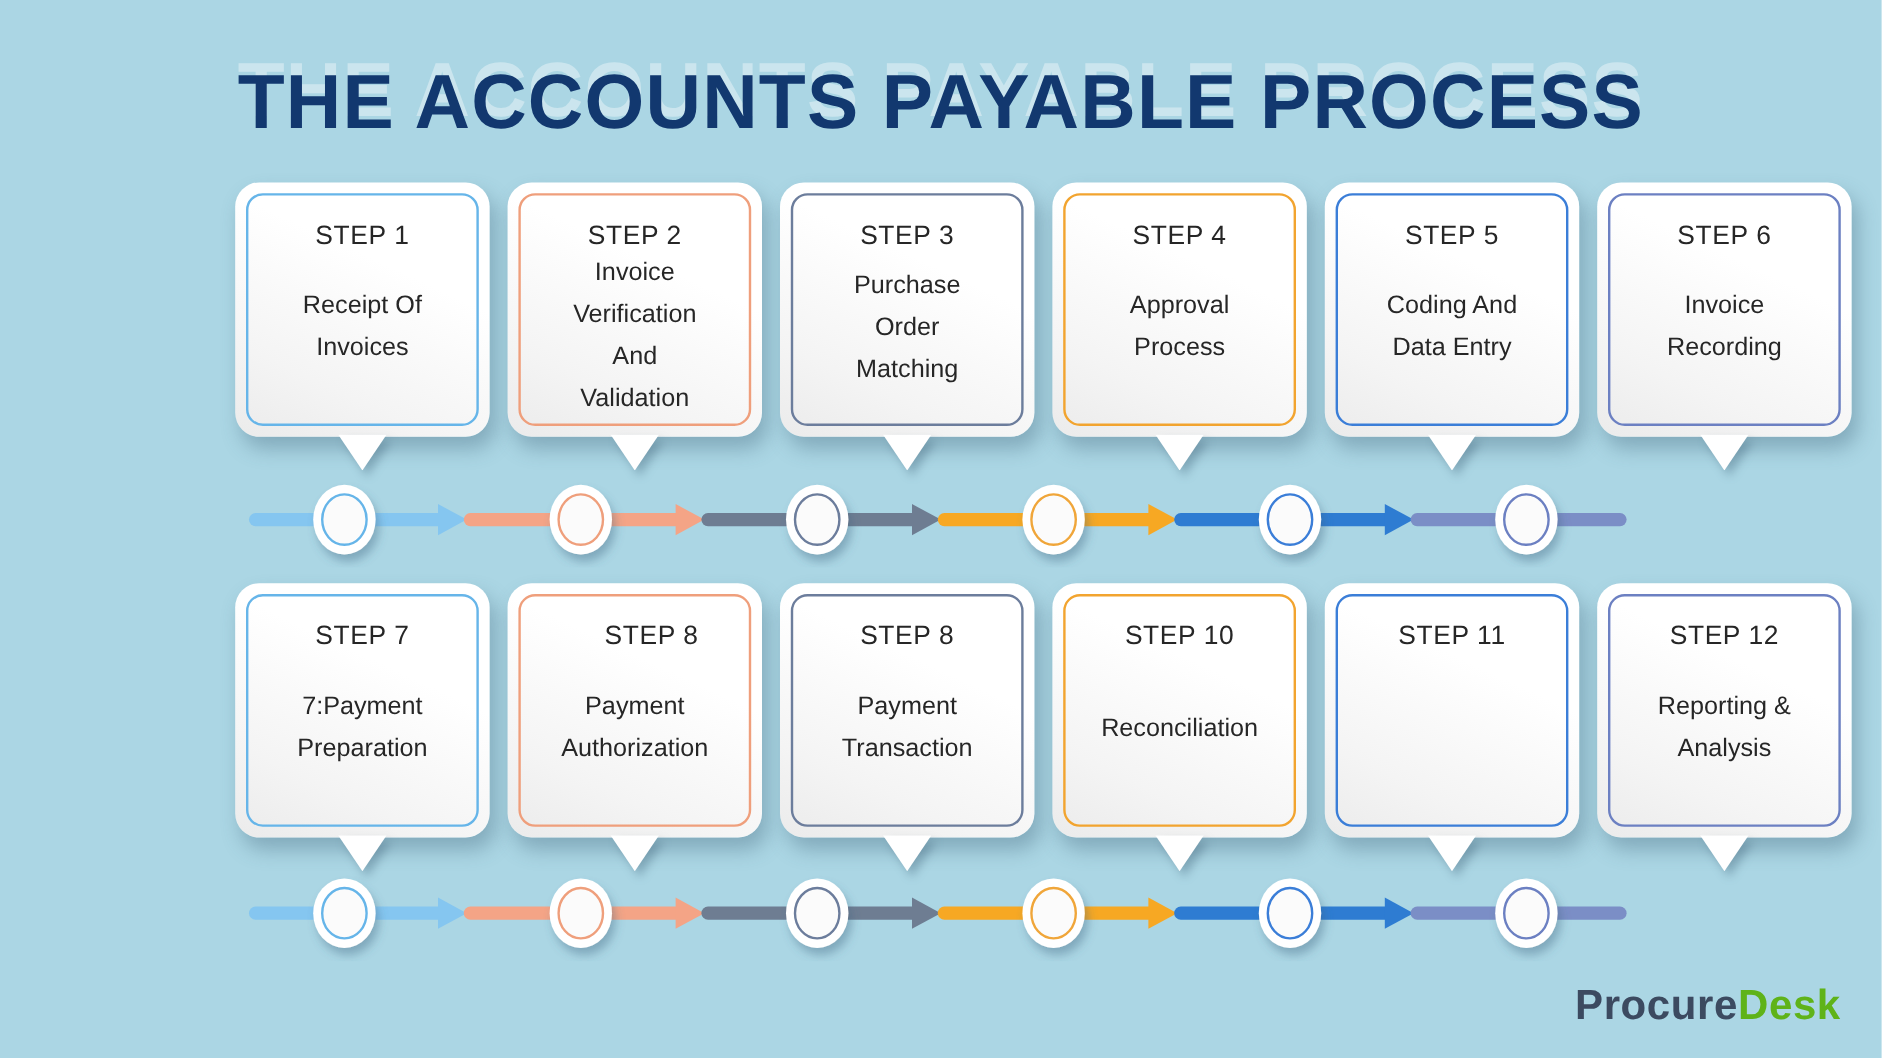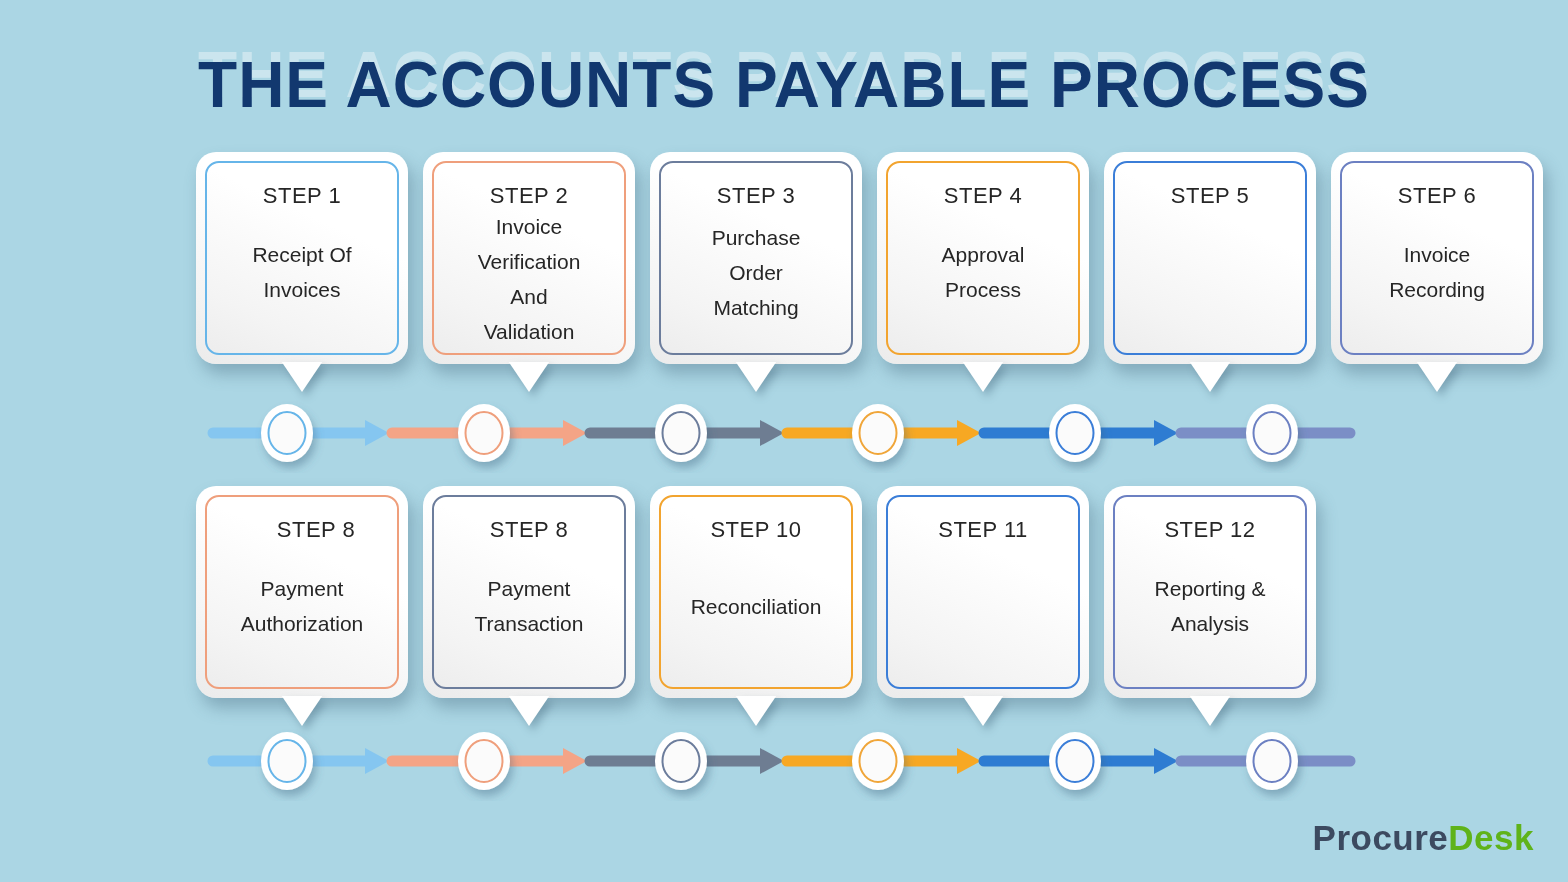--- a/index.html
+++ b/index.html
@@ -105,20 +105,22 @@
       <div class="card-inner">
         <div class="step-label" style="color: rgb(38, 38, 38);">STEP 4</div>
         <div class="step-title" style="color: rgb(38, 38, 38);">Approval
 Process</div>
       </div>
       <div class="tail"></div>
     </article>
     <article class="card" style="--accent: #3B7ED8;">
       <div class="card-inner">
         <div class="step-label" style="color: rgb(38, 38, 38);">STEP 5</div>
+        <div class="step-title" style="color: rgb(38, 38, 38);">Coding And
+Data Entry</div>
       </div>
       <div class="tail"></div>
     </article>
     <article class="card" style="--accent: #6C80C2;">
       <div class="card-inner">
         <div class="step-label" style="color: rgb(38, 38, 38); text-align: right;">STEP 6</div>
         <div class="step-title" style="color: rgb(38, 38, 38);">Invoice
 Recording</div>
       </div>
       <div class="tail"></div>
@@ -150,20 +152,28 @@
       <ellipse cx="681" cy="40" rx="18.5" ry="21" fill="#fbfbfb" stroke="#6C7D9C" stroke-width="2"></ellipse>
       <ellipse cx="878" cy="40" rx="26" ry="29" fill="#ffffff" filter="url(#nodeShadow1)"></ellipse>
       <ellipse cx="878" cy="40" rx="18.5" ry="21" fill="#fbfbfb" stroke="#F0A63A" stroke-width="2"></ellipse>
       <ellipse cx="1075" cy="40" rx="26" ry="29" fill="#ffffff" filter="url(#nodeShadow1)"></ellipse>
       <ellipse cx="1075" cy="40" rx="18.5" ry="21" fill="#fbfbfb" stroke="#3B7ED8" stroke-width="2"></ellipse>
       <ellipse cx="1272" cy="40" rx="26" ry="29" fill="#ffffff" filter="url(#nodeShadow1)"></ellipse>
       <ellipse cx="1272" cy="40" rx="18.5" ry="21" fill="#fbfbfb" stroke="#6C80C2" stroke-width="2"></ellipse>
     </svg>
 
   <section class="row row-2">
+    <article class="card" style="--accent: #66B5E9;">
+      <div class="card-inner">
+        <div class="step-label" style="color: rgb(38, 38, 38);">STEP 7</div>
+        <div class="step-title" style="color: rgb(38, 38, 38);">7:Payment
+Preparation</div>
+      </div>
+      <div class="tail"></div>
+    </article>
     <article class="card" style="--accent: #EF9F7C;">
       <div class="card-inner">
         <div class="step-label" style="color: rgb(38, 38, 38); margin-left: 28px;">STEP 8</div>
         <div class="step-title" style="color: rgb(38, 38, 38);">Payment
 Authorization</div>
       </div>
       <div class="tail"></div>
     </article>
     <article class="card" style="--accent: #6C7D9C;">
       <div class="card-inner">

